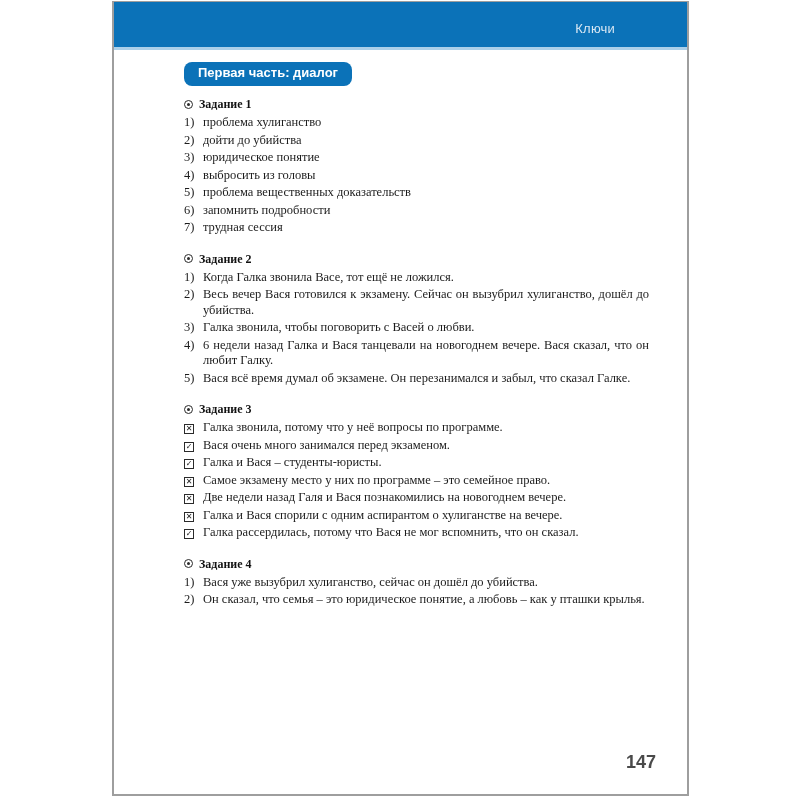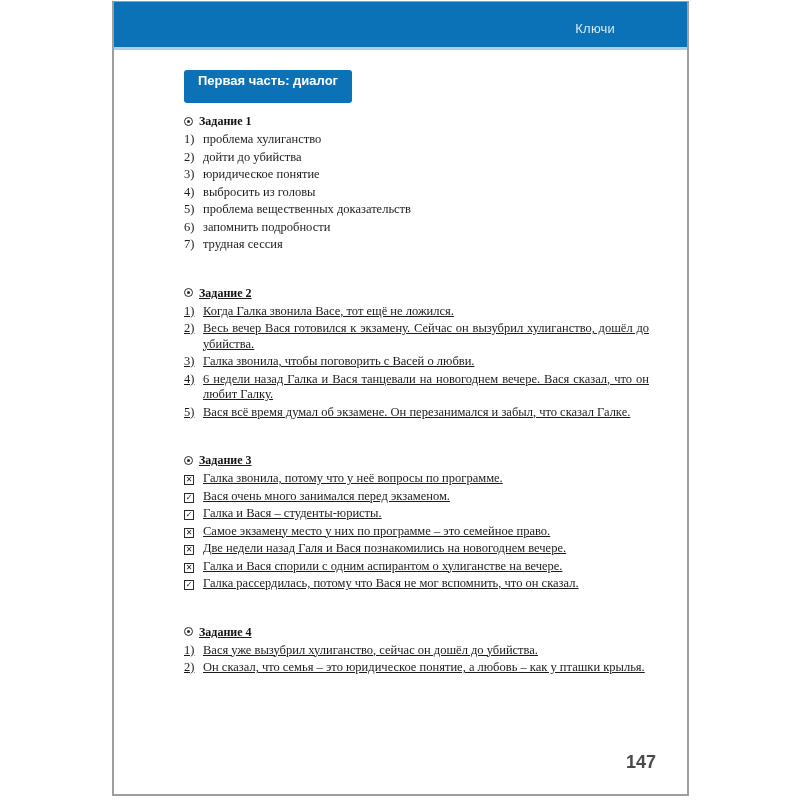--- a/index.html
+++ b/index.html
@@ -40,28 +40,28 @@
   .content{padding:0 38px 0 70px;}
 
   .lesson-title{
     margin-top:44px;
     font-family:"Liberation Sans",sans-serif;
     font-weight:bold;font-size:21px;color:var(--title-blue);
     display:flex;gap:16px;line-height:22px;
   }
 
   .badge{
-    display:inline-block;margin-top:20px;
+    display:inline-block;margin-top:12px;
     background:var(--banner-blue);color:var(--badge-text);
     font-family:"Liberation Sans",sans-serif;font-weight:bold;font-size:13px;
-    height:33px;line-height:21px;padding:0 14px;border-radius:3px;
+    height:24px;line-height:21px;padding:0 14px;border-radius:8px;
   }
 
   .tasks{margin-top:10px;color:var(--body-text);}
-  .task + .task{margin-top:32px;text-decoration:underline;}
+  .task + .task{margin-top:15px;}
 
   .task-heading{
     display:flex;align-items:center;
     font-weight:bold;font-size:12px;line-height:16px;color:#111;
     margin-bottom:3px;
     text-align:center;
   }
   .bullet-icon{
     display:inline-block;width:9px;height:9px;border:1px solid #2a2a2a;
     border-radius:50%;position:relative;margin-right:6px;flex-shrink:0;

